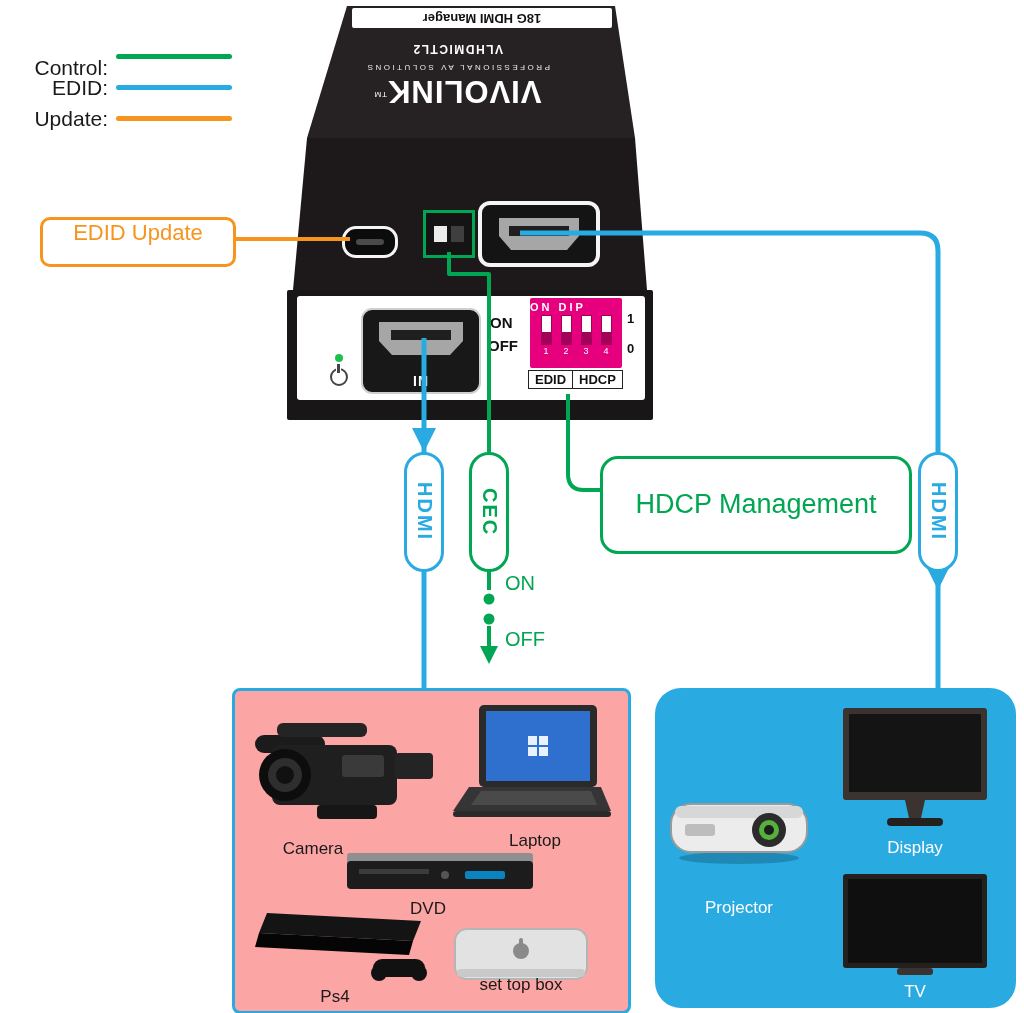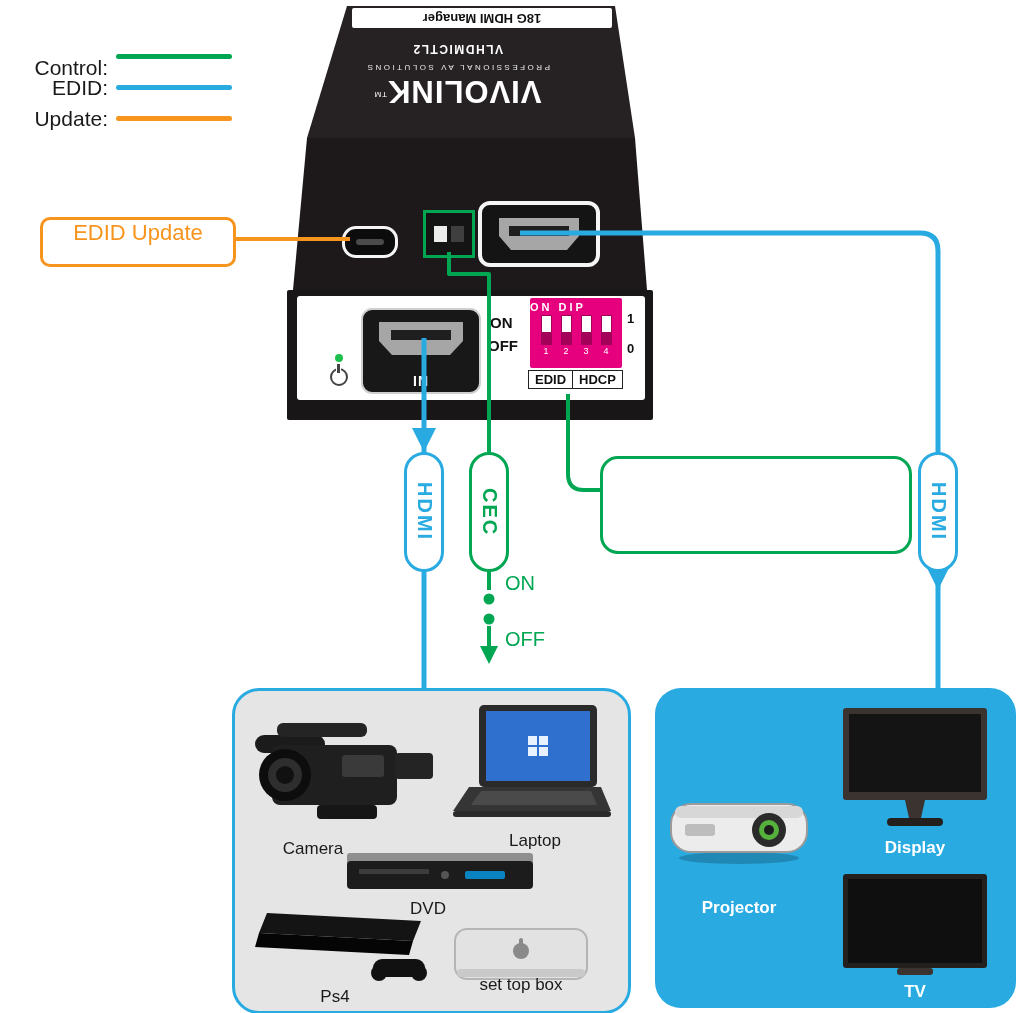--- a/index.html
+++ b/index.html
@@ -73,25 +73,25 @@
                  flex-direction:column;align-items:center;justify-content:center;line-height:1.3;z-index:6;}
   .capsule{position:absolute;top:452px;width:34px;height:114px;background:#fff;border-radius:20px;
            display:flex;align-items:center;justify-content:center;z-index:6;}
   .capsule span{writing-mode:vertical-rl;font-size:20px;font-weight:bold;letter-spacing:2px;}
   .cap-blue{border:3px solid #29ABE2;color:#29ABE2;}
   .cap-green{border:3px solid #00A651;color:#00A651;}
   .toggle-text{position:absolute;font-size:20px;color:#00A651;z-index:6;}
 
   
   .src-box{position:absolute;left:232px;top:688px;width:393px;height:320px;border:3px solid #29ABE2;
-           border-radius:27px;background:#e5e5e5;z-index:1;}
+           border-radius:8px;background:#fca5a5;z-index:1;}
   .snk-box{position:absolute;left:655px;top:688px;width:361px;height:320px;border-radius:26px;
            background:#29ABE2;z-index:1;}
   .dev-label{position:absolute;font-size:17px;text-align:center;color:#1a1a1a;}
-  .snk-box .dev-label{color:#fff;font-weight:bold;}
+  .snk-box .dev-label{color:#fff;}
 
   .overlay{position:absolute;left:0;top:0;z-index:5;pointer-events:none;}
 </style>
 </head>
 <body>
 
 <div class="canvas">
 
   <div>
     <span class="legend-label" style="top:56px">Control:</span>
@@ -182,20 +182,21 @@
     <circle cx="489" cy="619" r="5.5" fill="#00A651"></circle>
     <path d="M489,626 V648" stroke="#00A651" stroke-width="4"></path>
     <polygon points="480,646 498,646 489,664" fill="#00A651"></polygon>
     <path d="M568,394 V474 Q568,490 584,490 H601" stroke="#00A651" stroke-width="4" fill="none"></path>
   </svg>
 
   <div class="callout-orange">
     <span>EDID Update</span>
   </div>
   <div class="callout-green">
+    <span>HDCP Management</span>
   </div>
   <div class="capsule cap-blue" style="left:404px">
       <span>HDMI</span>
     </div>
   <div class="capsule cap-green" style="left:469px">
       <span>CEC</span>
     </div>
   <div class="capsule cap-blue" style="left:918px">
       <span>HDMI</span>
     </div>

